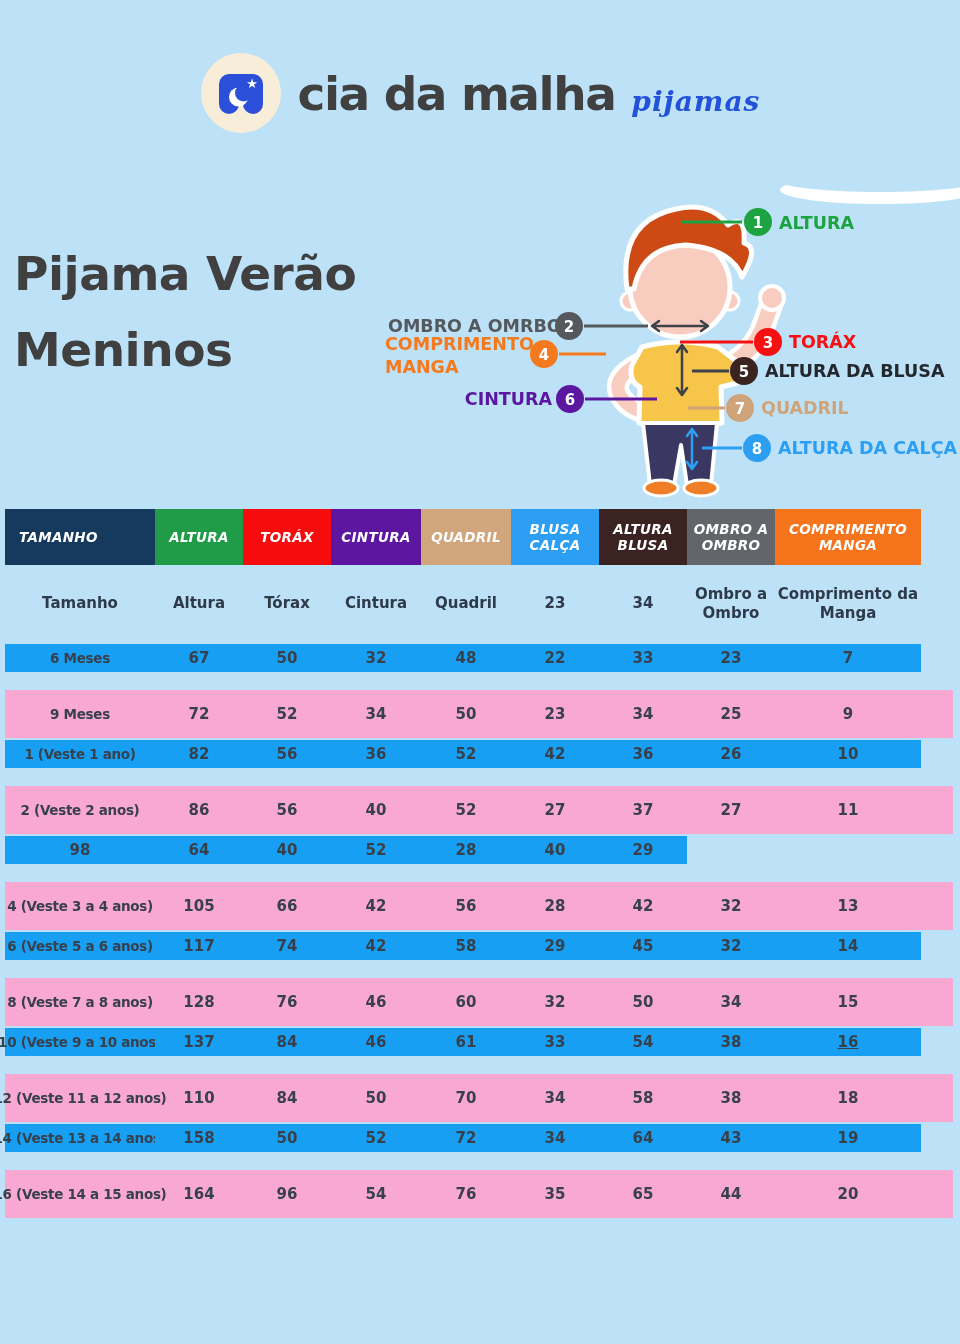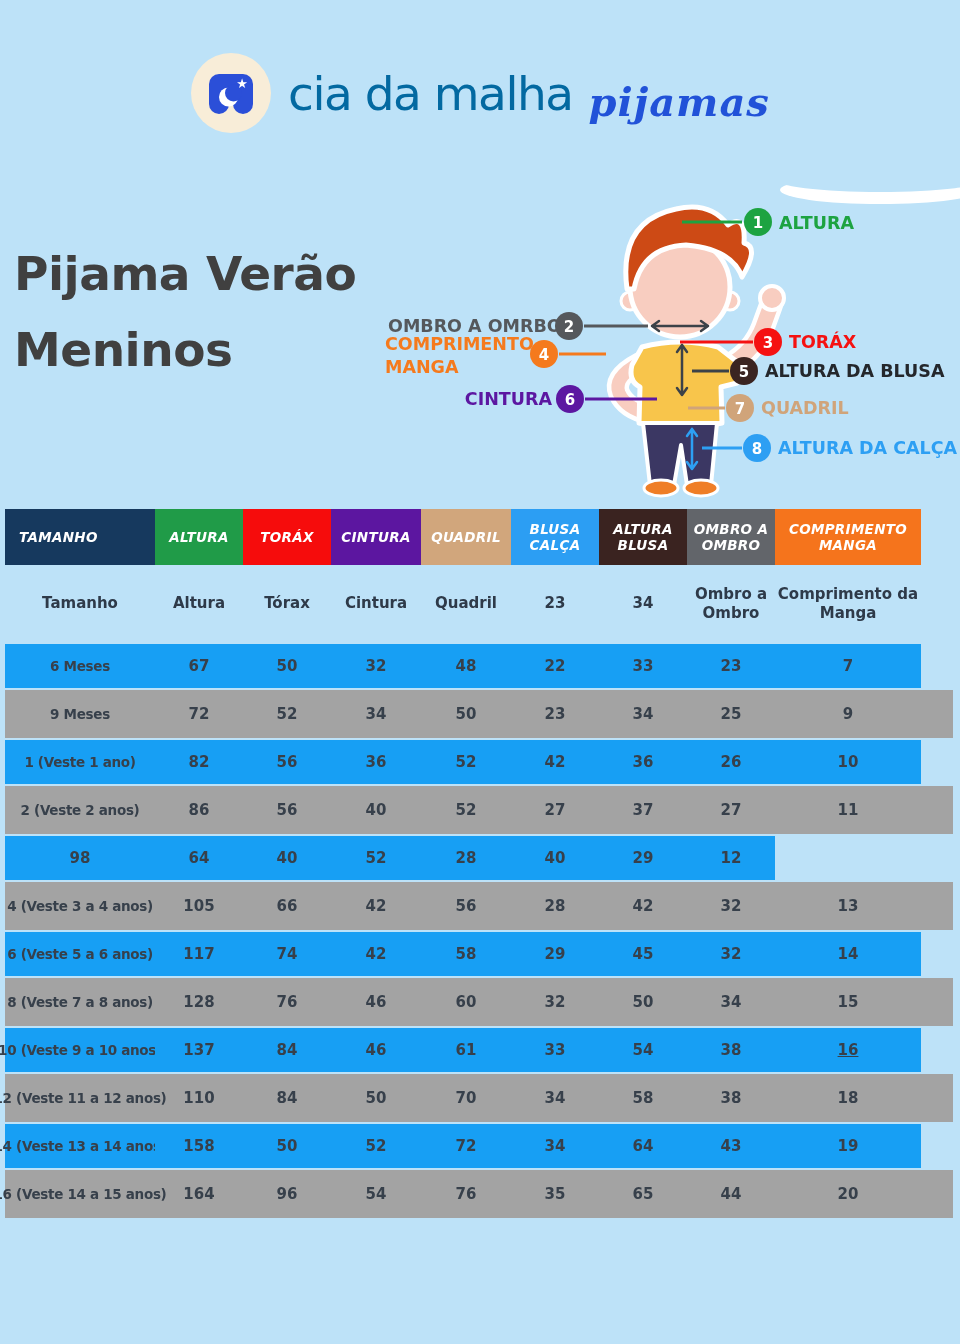--- a/index.html
+++ b/index.html
@@ -7,22 +7,22 @@
     width:960px;height:1344px;
     background:#bde2f8;
     font-family:"DejaVu Sans","Liberation Sans",sans-serif;
     position:relative;overflow:hidden;
   }
   .page{position:absolute;inset:0;width:960px;height:1344px;}
 
   
   .logo-row{position:absolute;top:52px;left:0;width:100%;
     display:flex;justify-content:center;align-items:center;gap:16px;}
-  .brand-name{font-size:47px;font-weight:400;color:#0369a1;letter-spacing:-1.5px;}
-  .brand-suffix{font-size:40px;font-style:italic;font-weight:bold;
+  .brand-name{font-size:47px;font-weight:700;color:#404040;letter-spacing:-1.5px;}
+  .brand-suffix{font-size:28px;font-style:italic;font-weight:bold;
     font-family:"DejaVu Serif","Liberation Serif",serif;color:#2152d8;letter-spacing:1px;margin-top:16px;}
 
   
   .title{position:absolute;left:14px;top:236px;font-size:47px;font-weight:800;
     color:#404040;line-height:76px;letter-spacing:-0.5px;}
 
   
   .diagram{position:absolute;left:380px;top:185px;}
   .diagram text{font-family:"DejaVu Sans","Liberation Sans",sans-serif;}
   .diagram .lbl{font-size:17.5px;font-weight:bold;}
@@ -33,25 +33,25 @@
   .grid9{display:grid;grid-template-columns:150px 88px 88px 90px 90px 88px 88px 88px 146px;
     column-gap:0;}
   .hcell{height:56px;display:flex;align-items:center;justify-content:center;
     color:#ffffff;font-style:italic;font-weight:bold;font-size:13.5px;
     text-align:center;line-height:1.2;letter-spacing:0.3px;}
   .hcell.first{justify-content:flex-start;padding-left:14px;box-sizing:border-box;}
   .subrow{height:77px;}
   .scell{display:flex;align-items:center;justify-content:center;text-align:center;
     font-weight:bold;font-size:15px;color:#2e3a49;line-height:1.25;}
   .trow{height:48px;}
-  .trow.light{background:#a3a3a3;text-align:center;}
+  .trow.light{background:#f9a8d4;text-align:center;}
   .tcell{display:flex;align-items:center;justify-content:center;
     font-weight:bold;font-size:15px;color:#37404b;white-space:nowrap;}
   .tcell.first{font-size:13.5px;letter-spacing:-0.3px;}
-  .trow.bright .tcell{background:#179ff4;height:44px;margin:2px 0;}
+  .trow.bright .tcell{background:#179ff4;height:28px;margin:2px 0;}
   .tcell.underlined{text-decoration:underline;}
 </style>
 </head>
 <body>
 
 <div class="page">
 
   <div class="logo-row">
     <svg width="82" height="82" viewBox="0 0 82 82">
       <circle cx="41" cy="41" r="40" fill="#f8edd8"></circle>
@@ -231,21 +231,20 @@
           <div class="tcell">11</div>
         </div>
         <div class="trow grid9 bright">
           <div class="tcell">98</div>
           <div class="tcell">64</div>
           <div class="tcell">40</div>
           <div class="tcell">52</div>
           <div class="tcell">28</div>
           <div class="tcell">40</div>
           <div class="tcell">29</div>
-          <div class="tcell">12</div>
         </div>
         <div class="trow grid9 light">
           <div class="tcell first">4 (Veste 3 a 4 anos)</div>
           <div class="tcell">105</div>
           <div class="tcell">66</div>
           <div class="tcell">42</div>
           <div class="tcell">56</div>
           <div class="tcell">28</div>
           <div class="tcell">42</div>
           <div class="tcell">32</div>

